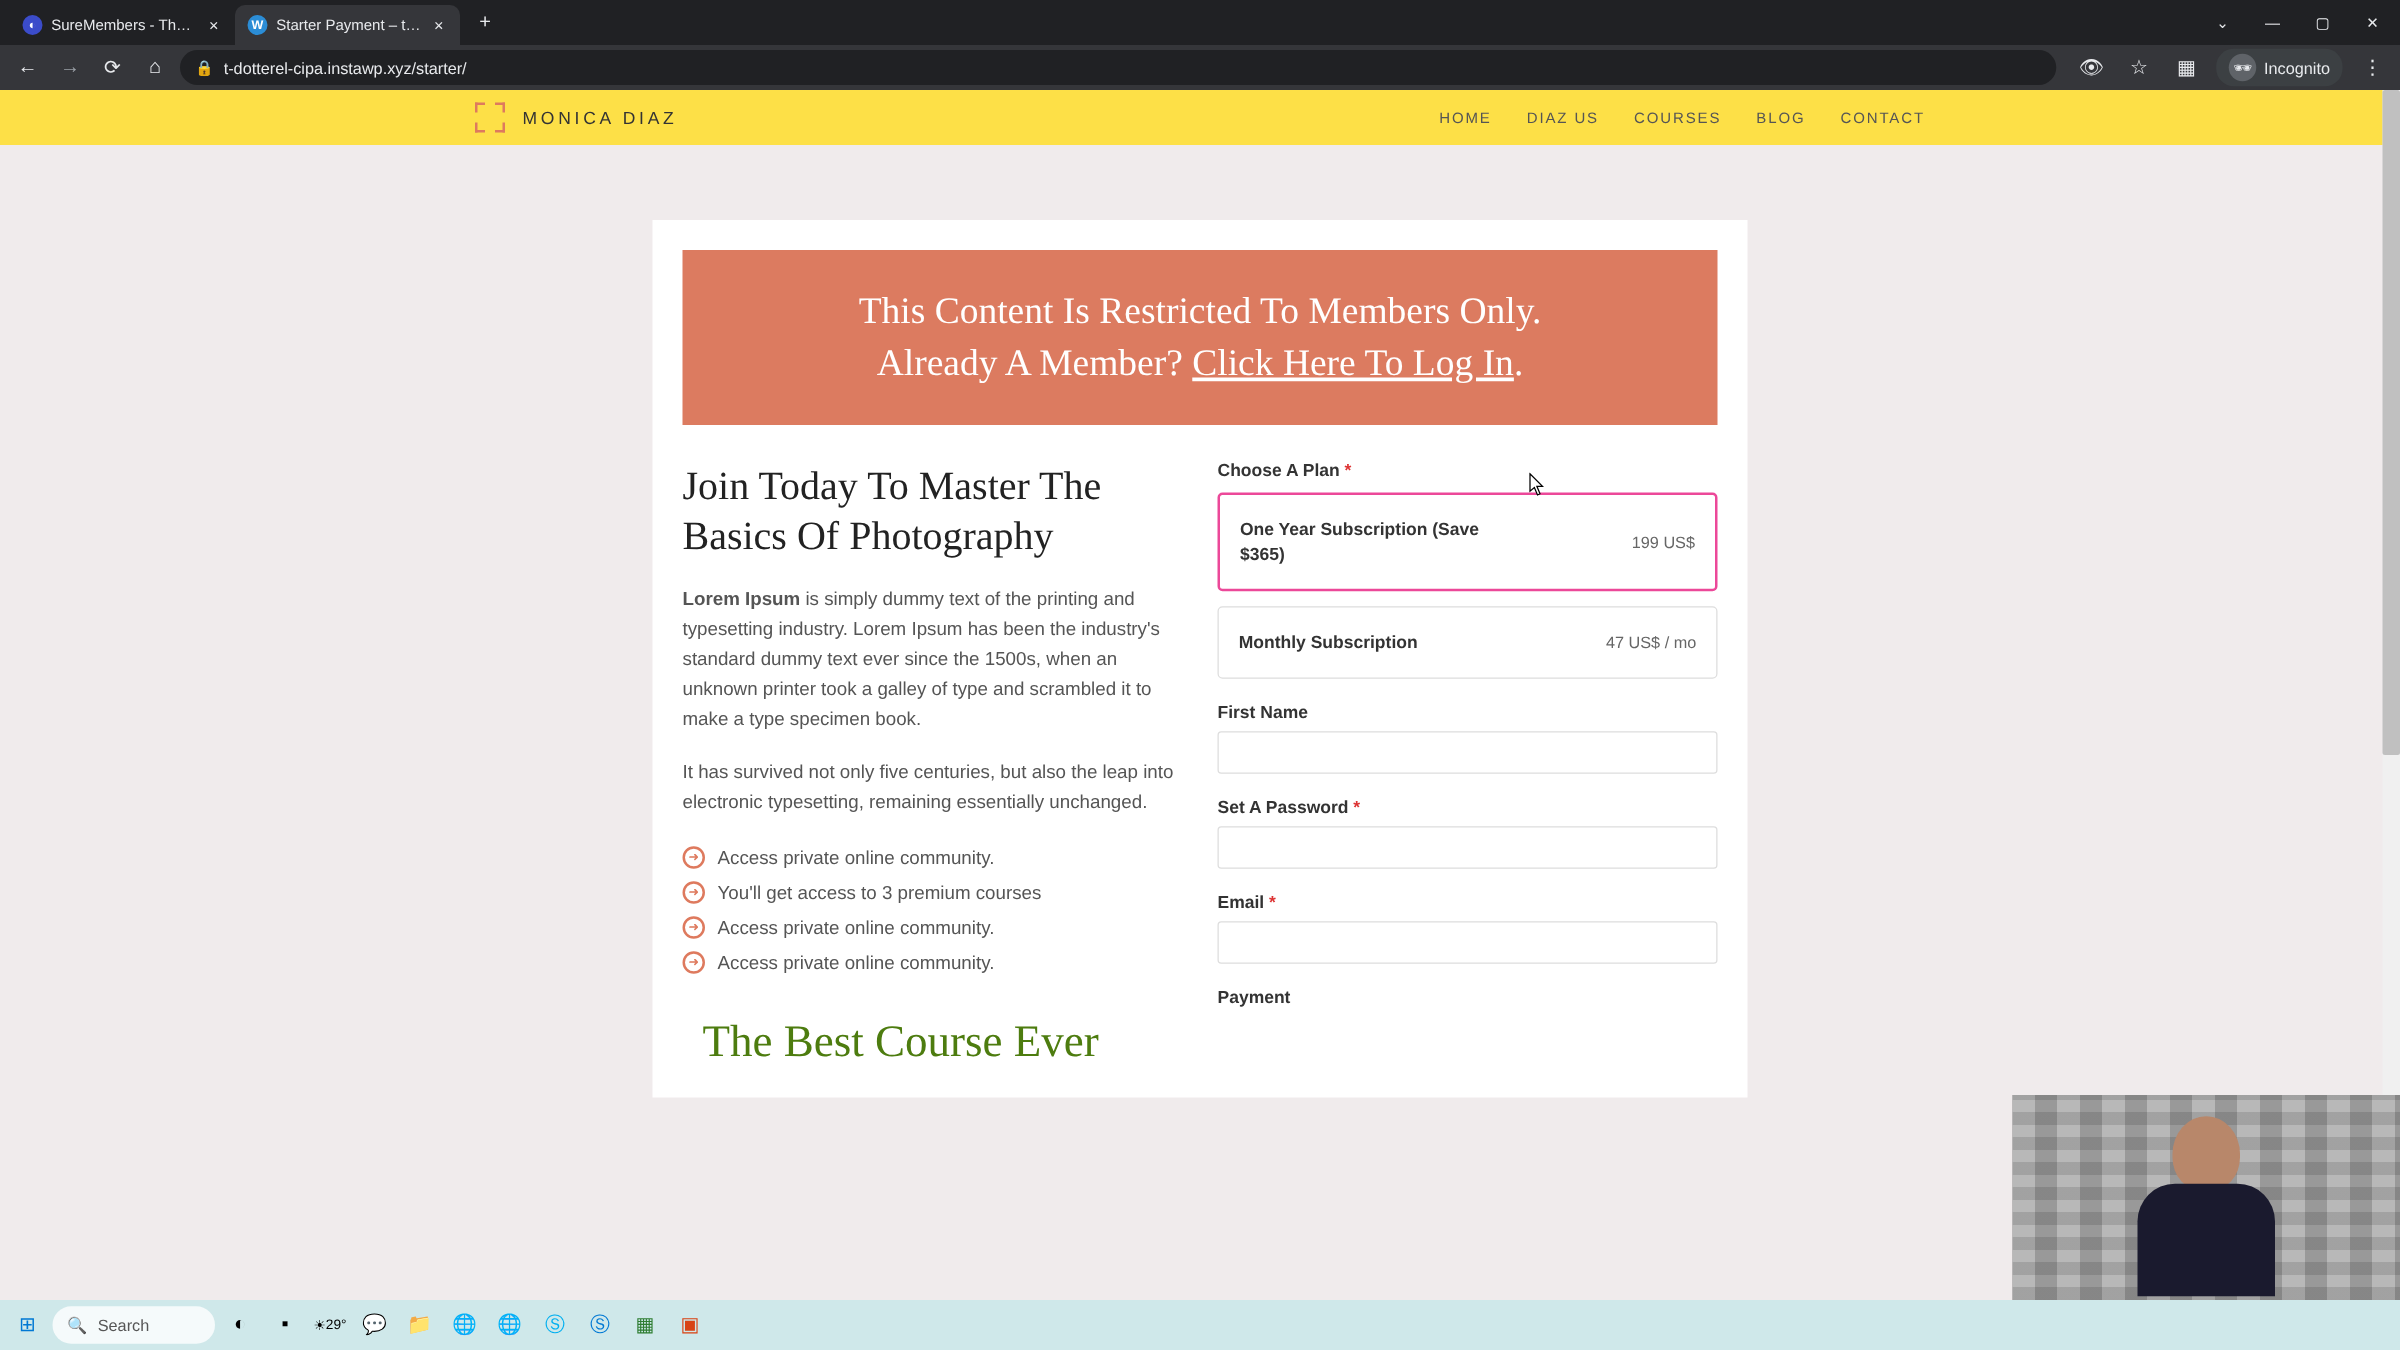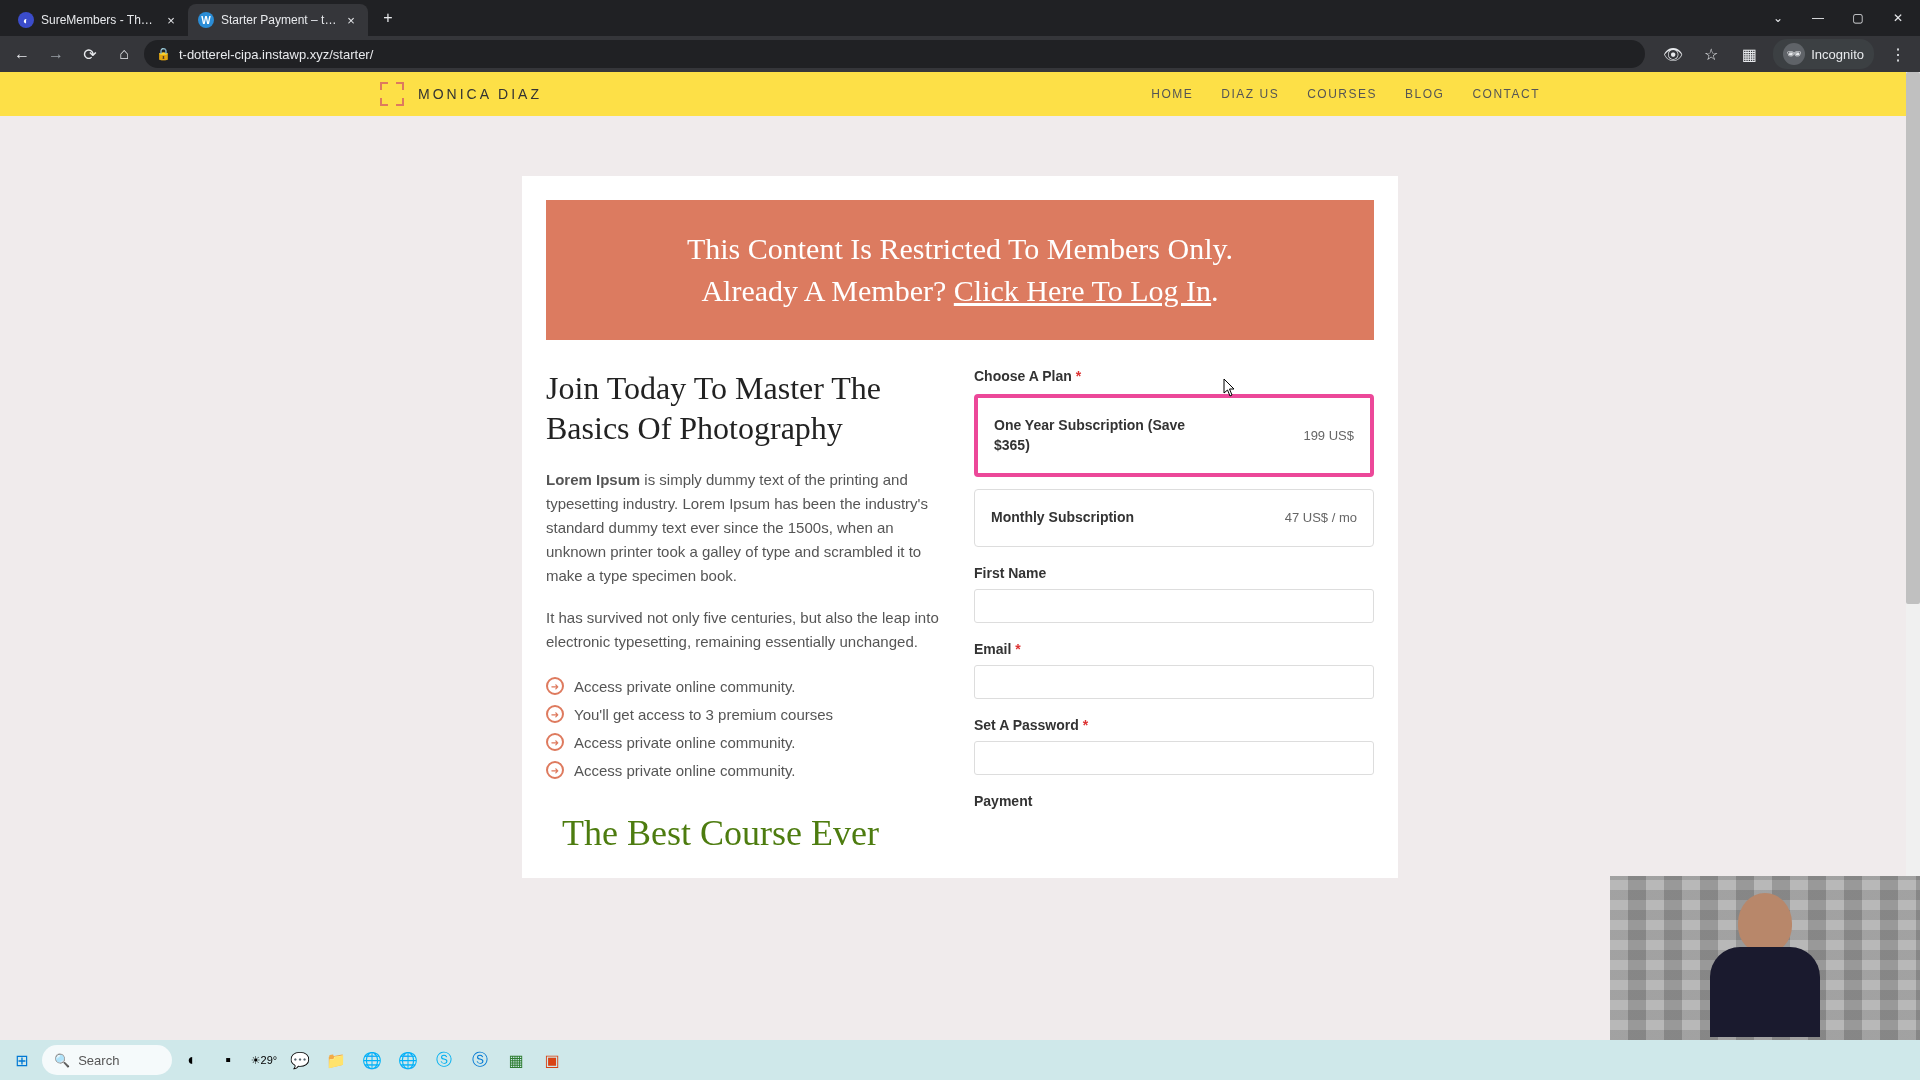--- a/index.html
+++ b/index.html
@@ -53,21 +53,21 @@
 .left-col h1 { font-family: Georgia, "Times New Roman", serif; font-size: 32px; font-weight: 400; color: #222; line-height: 1.25; margin-bottom: 20px; }
 .left-col p { font-size: 15px; color: #555; line-height: 1.6; margin-bottom: 18px; }
 .features { list-style: none; margin-top: 6px; }
 .features li { display: flex; align-items: center; gap: 10px; font-size: 15px; color: #555; padding: 5px 0; }
 .feat-icon { width: 18px; height: 18px; border: 2px solid #de7a5e; border-radius: 50%; display: flex; align-items: center; justify-content: center; color: #de7a5e; font-size: 10px; flex-shrink: 0; }
 .quote { font-family: Georgia, serif; font-size: 36px; color: #4d7c0f; margin-top: 28px; padding-left: 16px; }
 
 .form-label { font-size: 14px; color: #333; font-weight: 600; margin-bottom: 10px; display: block; }
 .req { color: #d33; }
 .plan-opt { border: 1px solid #ddd; border-radius: 4px; padding: 18px 16px; margin-bottom: 12px; display: flex; justify-content: space-between; align-items: center; gap: 12px; cursor: pointer; }
-.plan-opt.selected { border: 4px solid #ec4899; }
+.plan-opt.selected { border: 2px solid #ec4899; }
 .plan-name { font-size: 14px; color: #333; font-weight: 600; max-width: 200px; line-height: 1.4; }
 .plan-price { font-size: 13px; color: #666; white-space: nowrap; }
 .field-group { margin-top: 18px; }
 .field-label { font-size: 14px; color: #333; font-weight: 600; margin-bottom: 8px; display: block; }
 .text-input { width: 100%; height: 34px; border: 1px solid #ddd; border-radius: 3px; padding: 0 10px; font-size: 14px; }
 
 .scrollbar { position: absolute; right: 0; top: 0; width: 14px; height: 100%; background: #f0f0f0; }
 .scroll-thumb { width: 100%; background: #c0c0c0; position: absolute; border-radius: 2px; }
 
 .pip { position: absolute; right: 0; bottom: 0; width: 310px; height: 164px; background: #888; display: flex; align-items: center; justify-content: center; overflow: hidden; }
@@ -193,27 +193,27 @@
           <div class="plan-name">Monthly Subscription</div>
           <div class="plan-price">47 US$ / mo</div>
         </div>
 
         <div class="field-group">
           <label class="field-label">First Name</label>
           <input class="text-input" type="text" style="">
         </div>
 
         <div class="field-group">
+          <label class="field-label"><span>Set A Password</span> <span class="req">*</span></label>
+          <input class="text-input" type="password" style="">
+        </div>
+
+        <div class="field-group">
           <label class="field-label"><span>Email</span> <span class="req">*</span></label>
           <input class="text-input" type="email" style="">
-        </div>
-
-        <div class="field-group">
-          <label class="field-label"><span>Set A Password</span> <span class="req">*</span></label>
-          <input class="text-input" type="password" style="">
         </div>
 
         <div class="field-group">
           <label class="field-label">Payment</label>
         </div>
       </div>
     </div>
   </div>
 
   <div class="scrollbar">

